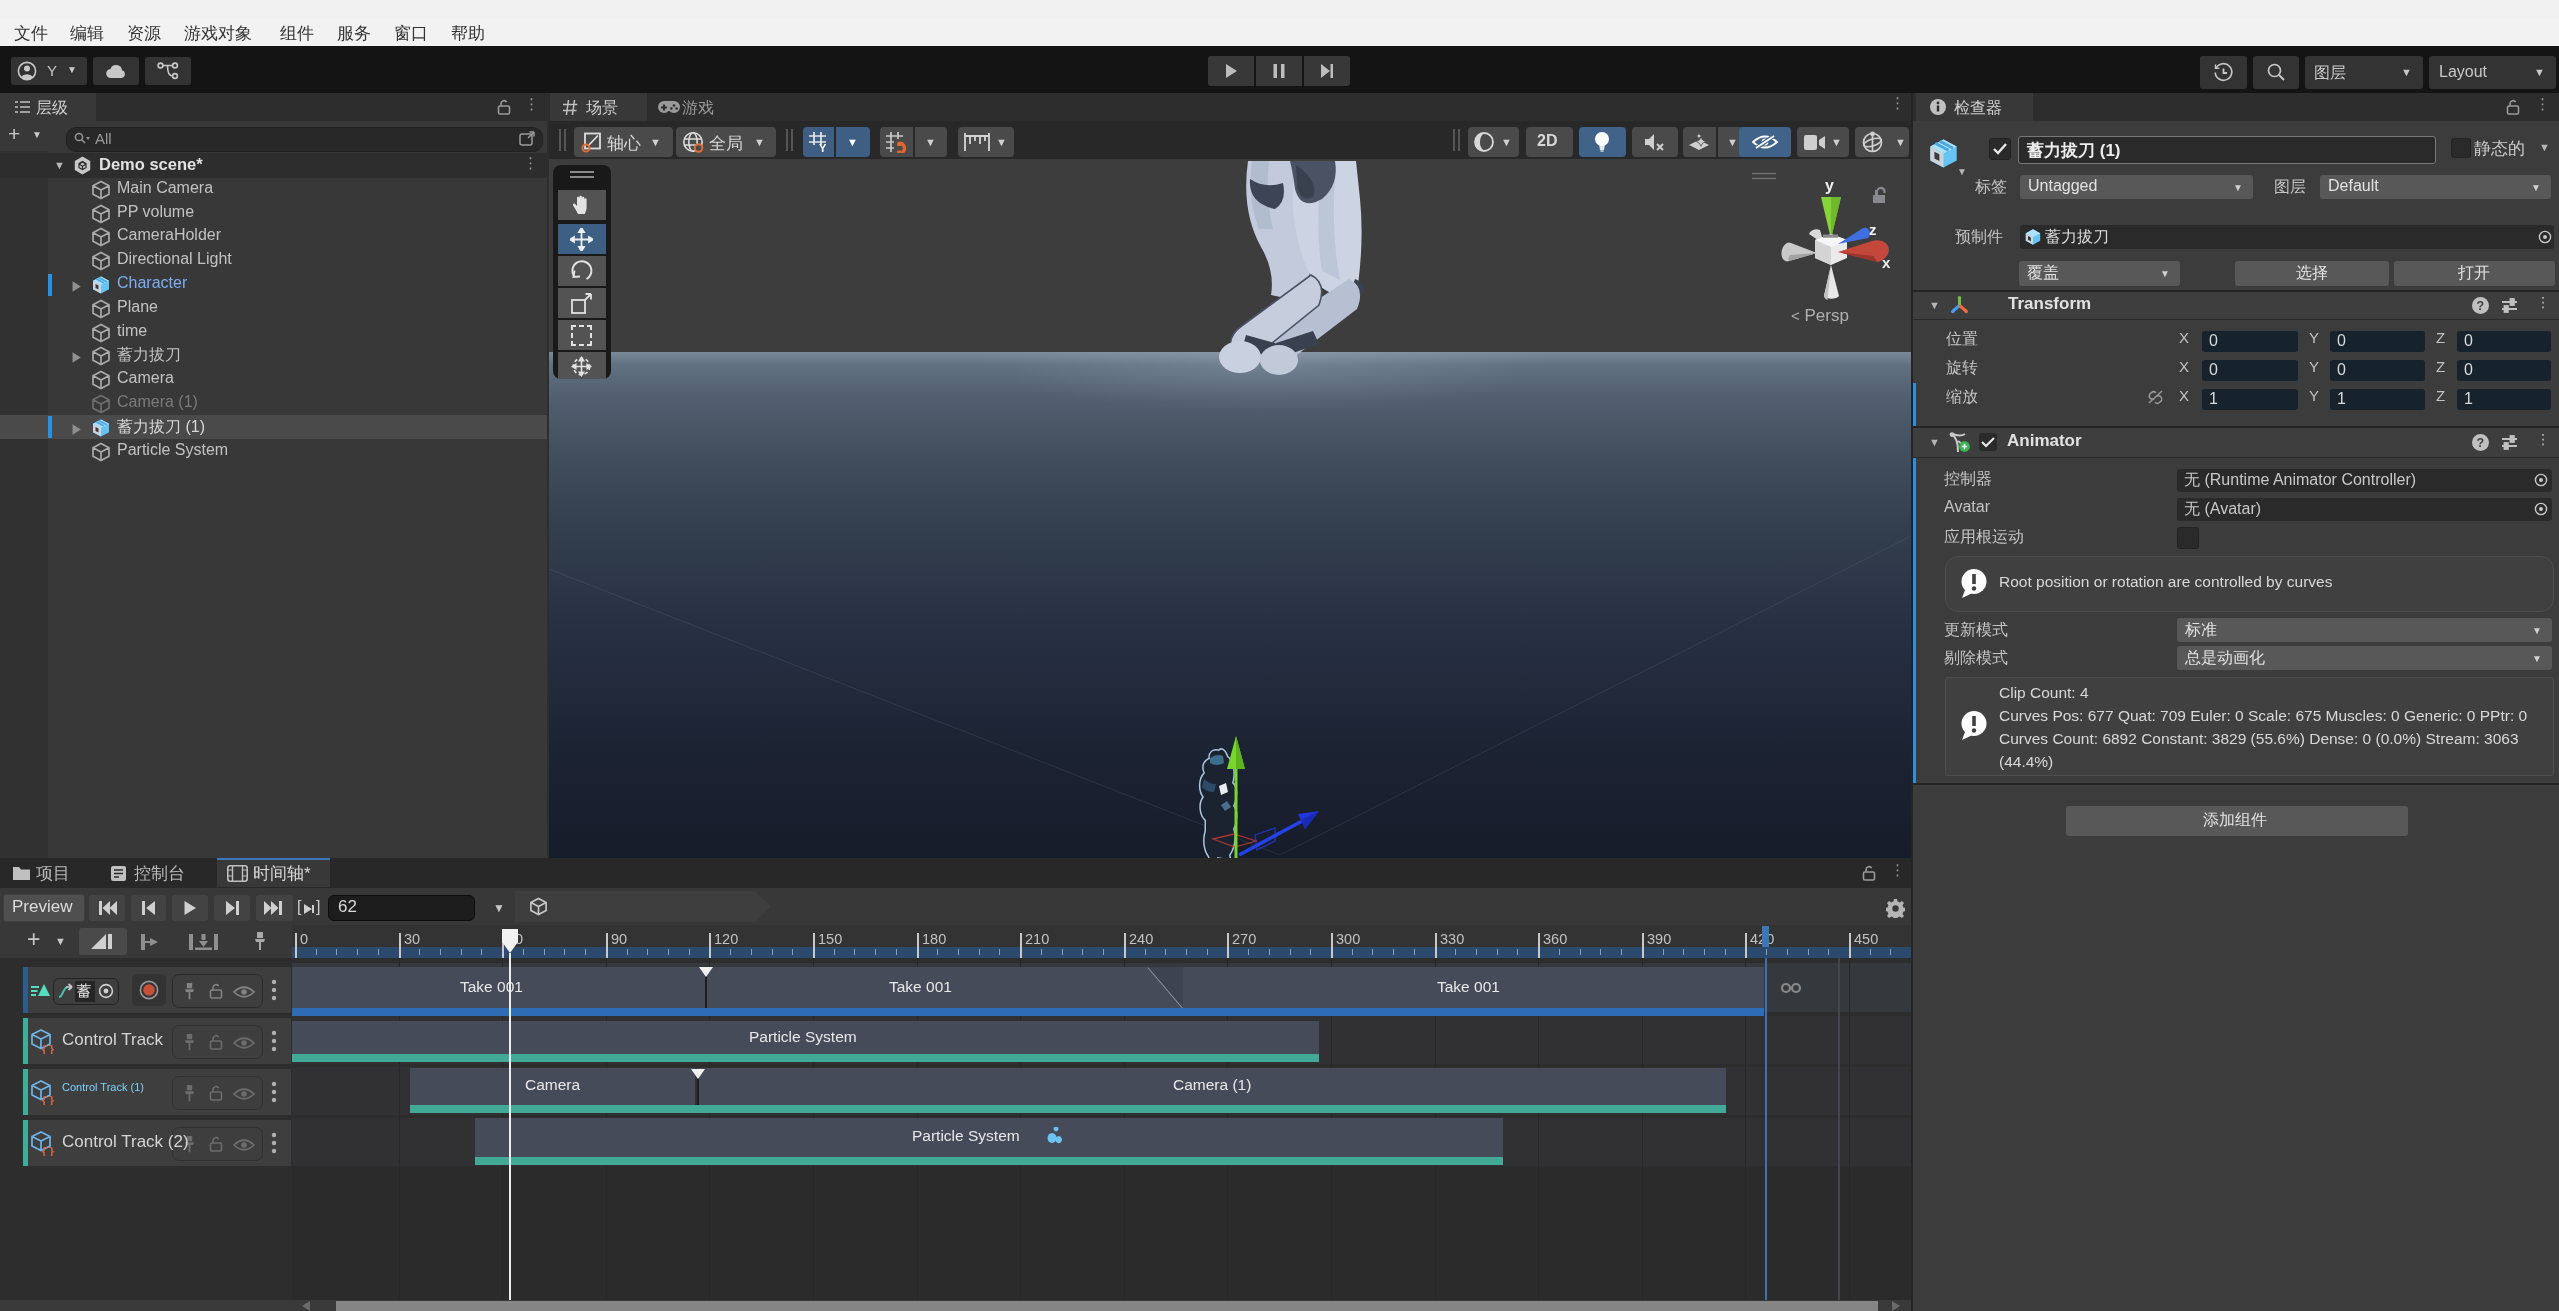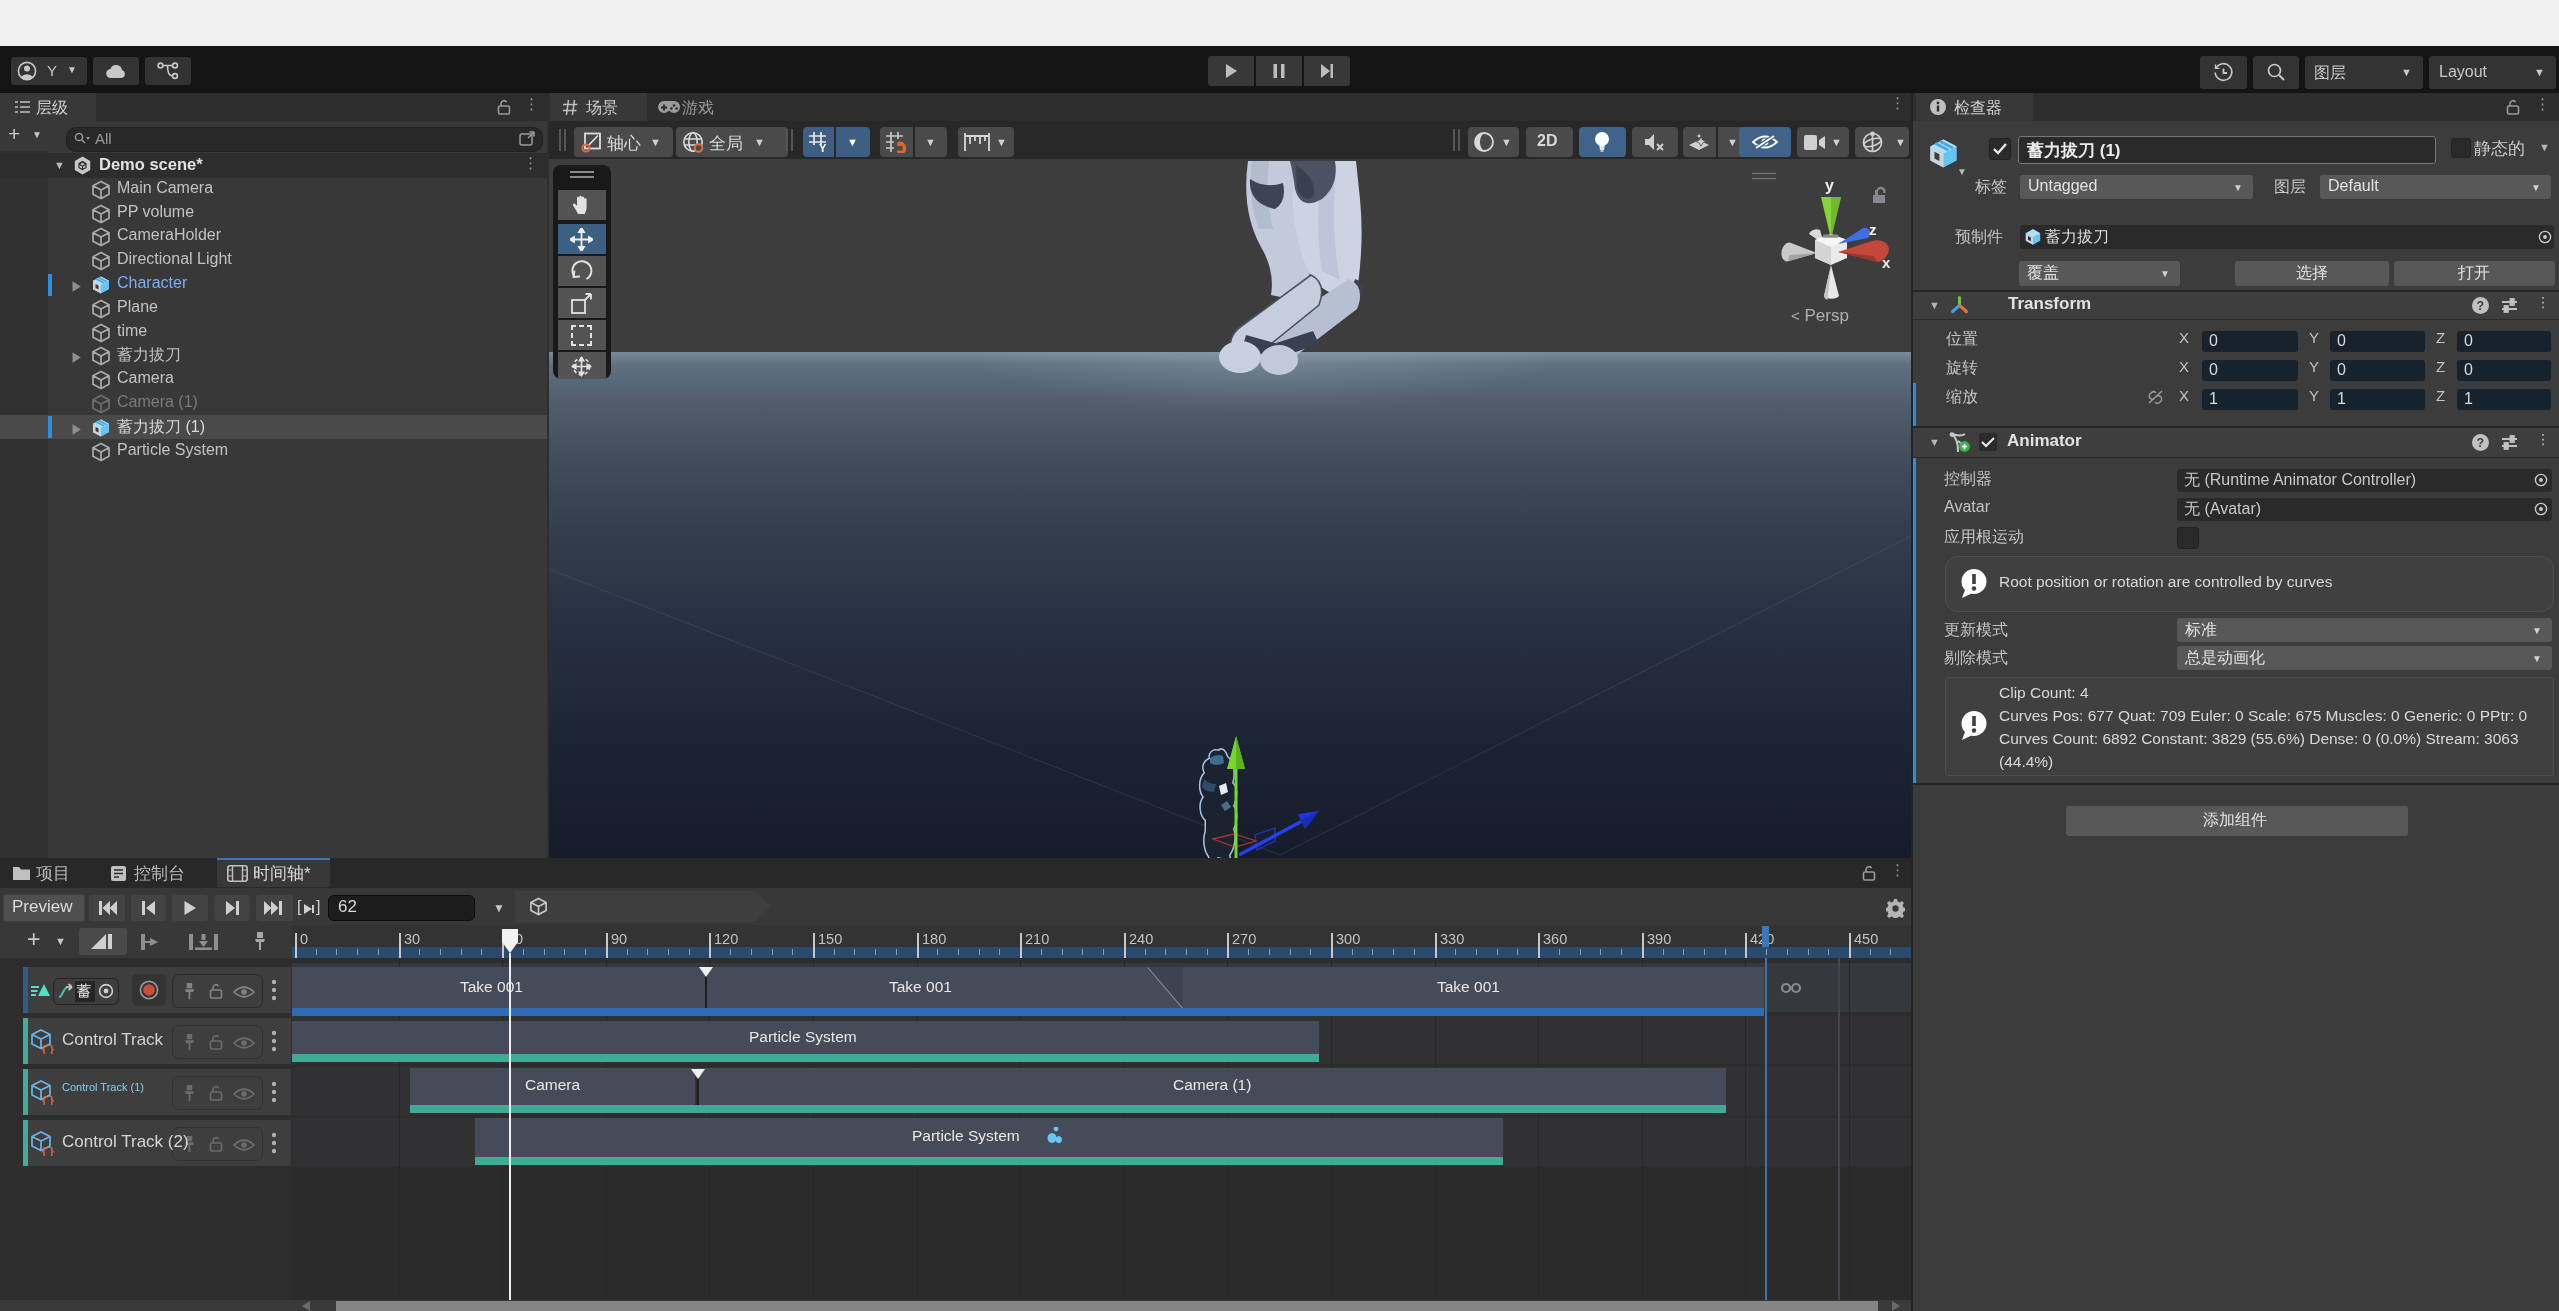--- a/index.html
+++ b/index.html
@@ -5,20 +5,30 @@
   html,body{margin:0;padding:0;}
   body{width:2559px;height:1311px;overflow:hidden;background:#2e2e2e;
        font-family:"Liberation Sans", sans-serif; position:relative;}
   .abs{position:absolute;}
   .tx{position:absolute;white-space:nowrap;}
 </style>
 </head>
 <body>
 
 <div class="abs" id="chrome" style="left:0;top:0;width:2559px;height:46px;background:#f0f0f0;">
+  <div class="abs" style="left:0;top:17px;width:2559px;height:29px;background:#f2f2f2;">
+    <div class="tx" style="left:14px;top:5px;font-size:17px;color:#333;">文件</div>
+    <div class="tx" style="left:70px;top:5px;font-size:17px;color:#333;">编辑</div>
+    <div class="tx" style="left:127px;top:5px;font-size:17px;color:#333;">资源</div>
+    <div class="tx" style="left:184px;top:5px;font-size:17px;color:#333;">游戏对象</div>
+    <div class="tx" style="left:280px;top:5px;font-size:17px;color:#333;">组件</div>
+    <div class="tx" style="left:337px;top:5px;font-size:17px;color:#333;">服务</div>
+    <div class="tx" style="left:394px;top:5px;font-size:17px;color:#333;">窗口</div>
+    <div class="tx" style="left:451px;top:5px;font-size:17px;color:#333;">帮助</div>
+  </div>
 </div>
 
 <div class="abs" id="toolbar" style="left:0;top:46px;width:2559px;height:47px;background:#141414;">
 
   <div class="abs" style="left:11px;top:11px;width:76px;height:28px;background:#333;border-radius:3px;">
     <svg class="abs" style="left:6px;top:4px;" width="20" height="20" viewBox="0 0 20 20">
       <circle cx="10" cy="10" r="8.6" fill="none" stroke="#c8c8c8" stroke-width="1.6"></circle>
       <circle cx="10" cy="7.6" r="3" fill="#c8c8c8"></circle>
       <path d="M3.8 16.2 A 8 8 0 0 1 16.2 16.2 A 8.6 8.6 0 0 1 3.8 16.2 Z" fill="#c8c8c8"></path>
     </svg>
@@ -223,21 +233,21 @@
     <div class="abs" style="left:15px;top:8px;width:2px;height:22px;background:#555;"></div>
     <div class="abs" style="left:25px;top:6px;width:99px;height:30px;background:#4a4a4a;border-radius:4px;">
       <svg class="abs" style="left:7px;top:5px;" width="21" height="21" viewBox="0 0 21 21">
         <rect x="4" y="1.5" width="15" height="15" fill="none" stroke="#ddd" stroke-width="1.8"></rect>
         <path d="M17 3.5 L7 14" stroke="#ddd" stroke-width="1.8"></path>
         <circle cx="5" cy="16" r="3.6" fill="none" stroke="#e06b3c" stroke-width="2"></circle>
       </svg>
       <div class="tx" style="left:33px;top:5px;font-size:17px;color:#d8d8d8;">轴心</div>
       <div class="tx" style="left:76px;top:9px;font-size:11px;color:#d0d0d0;">▼</div>
     </div>
-    <div class="abs" style="left:127px;top:6px;width:112px;height:30px;background:#4a4a4a;border-radius:4px;">
+    <div class="abs" style="left:127px;top:6px;width:100px;height:30px;background:#4a4a4a;border-radius:4px;">
       <svg class="abs" style="left:6px;top:4px;" width="23" height="23" viewBox="0 0 23 23">
         <g fill="none" stroke="#ddd" stroke-width="1.6">
           <circle cx="11" cy="11" r="9.2"></circle>
           <ellipse cx="11" cy="11" rx="4.2" ry="9.2"></ellipse>
           <path d="M2 8 H20 M2 14 H20"></path>
         </g>
         <circle cx="16.5" cy="17" r="3.8" fill="#4a4a4a" stroke="#e06b3c" stroke-width="2"></circle>
       </svg>
       <div class="tx" style="left:33px;top:5px;font-size:17px;color:#d8d8d8;">全局</div>
       <div class="tx" style="left:78px;top:9px;font-size:11px;color:#d0d0d0;">▼</div>

